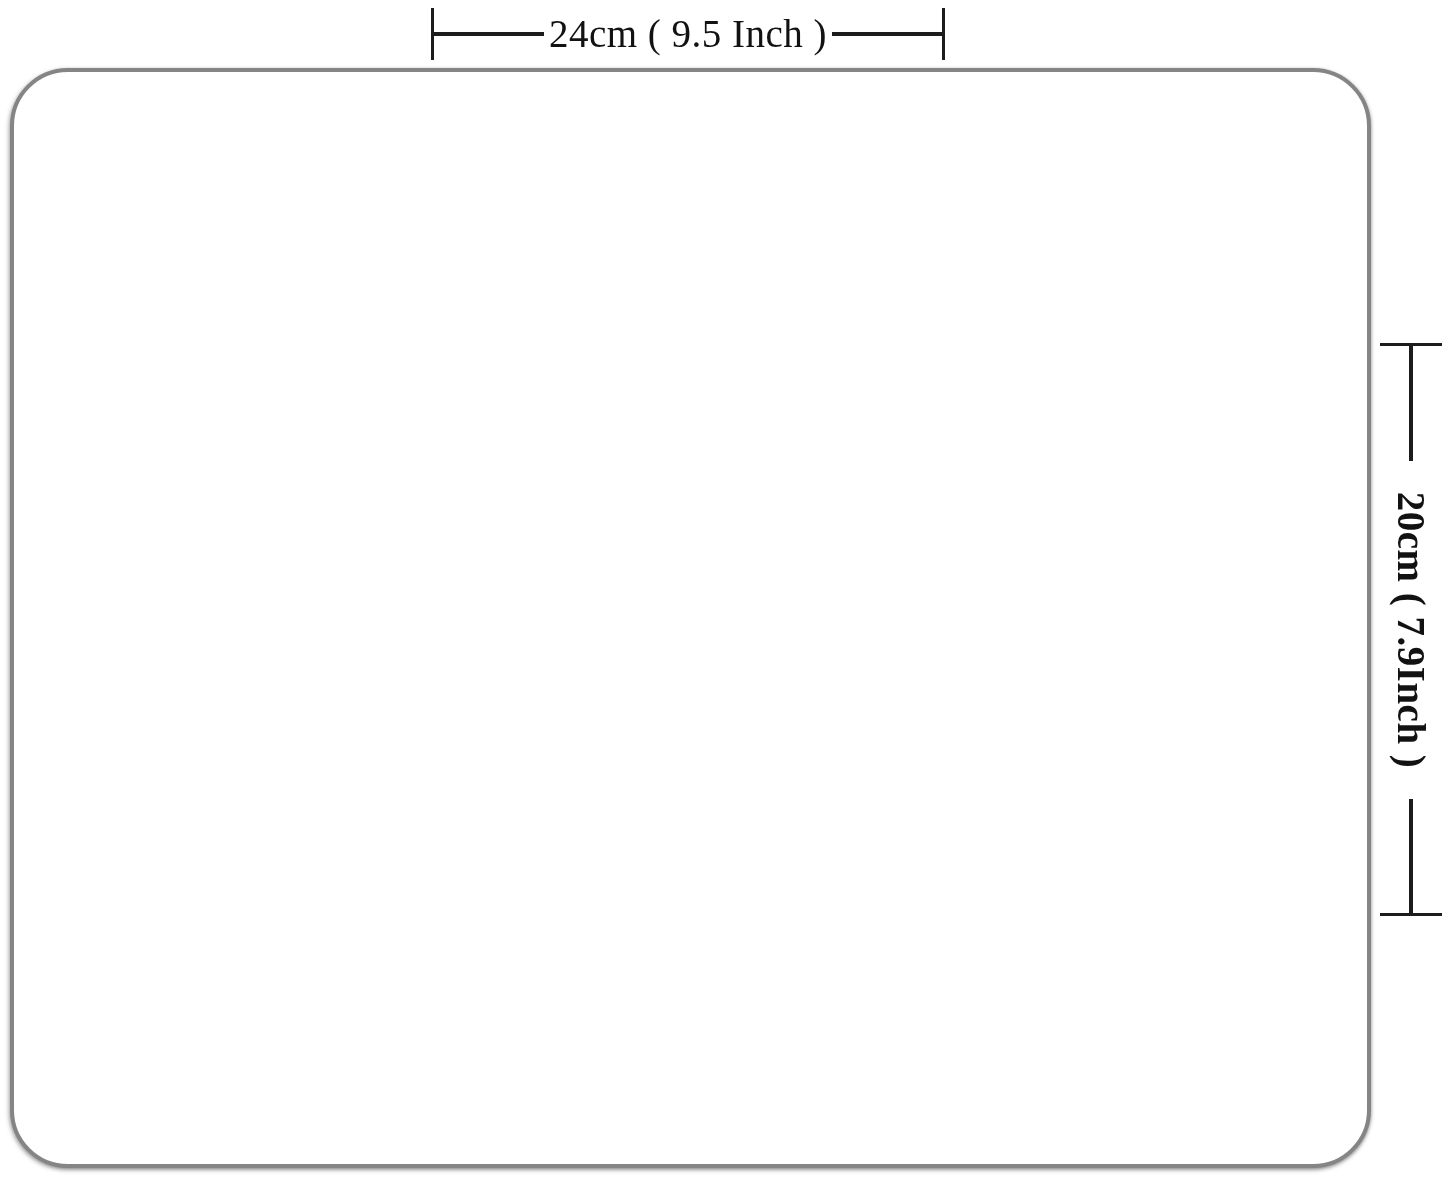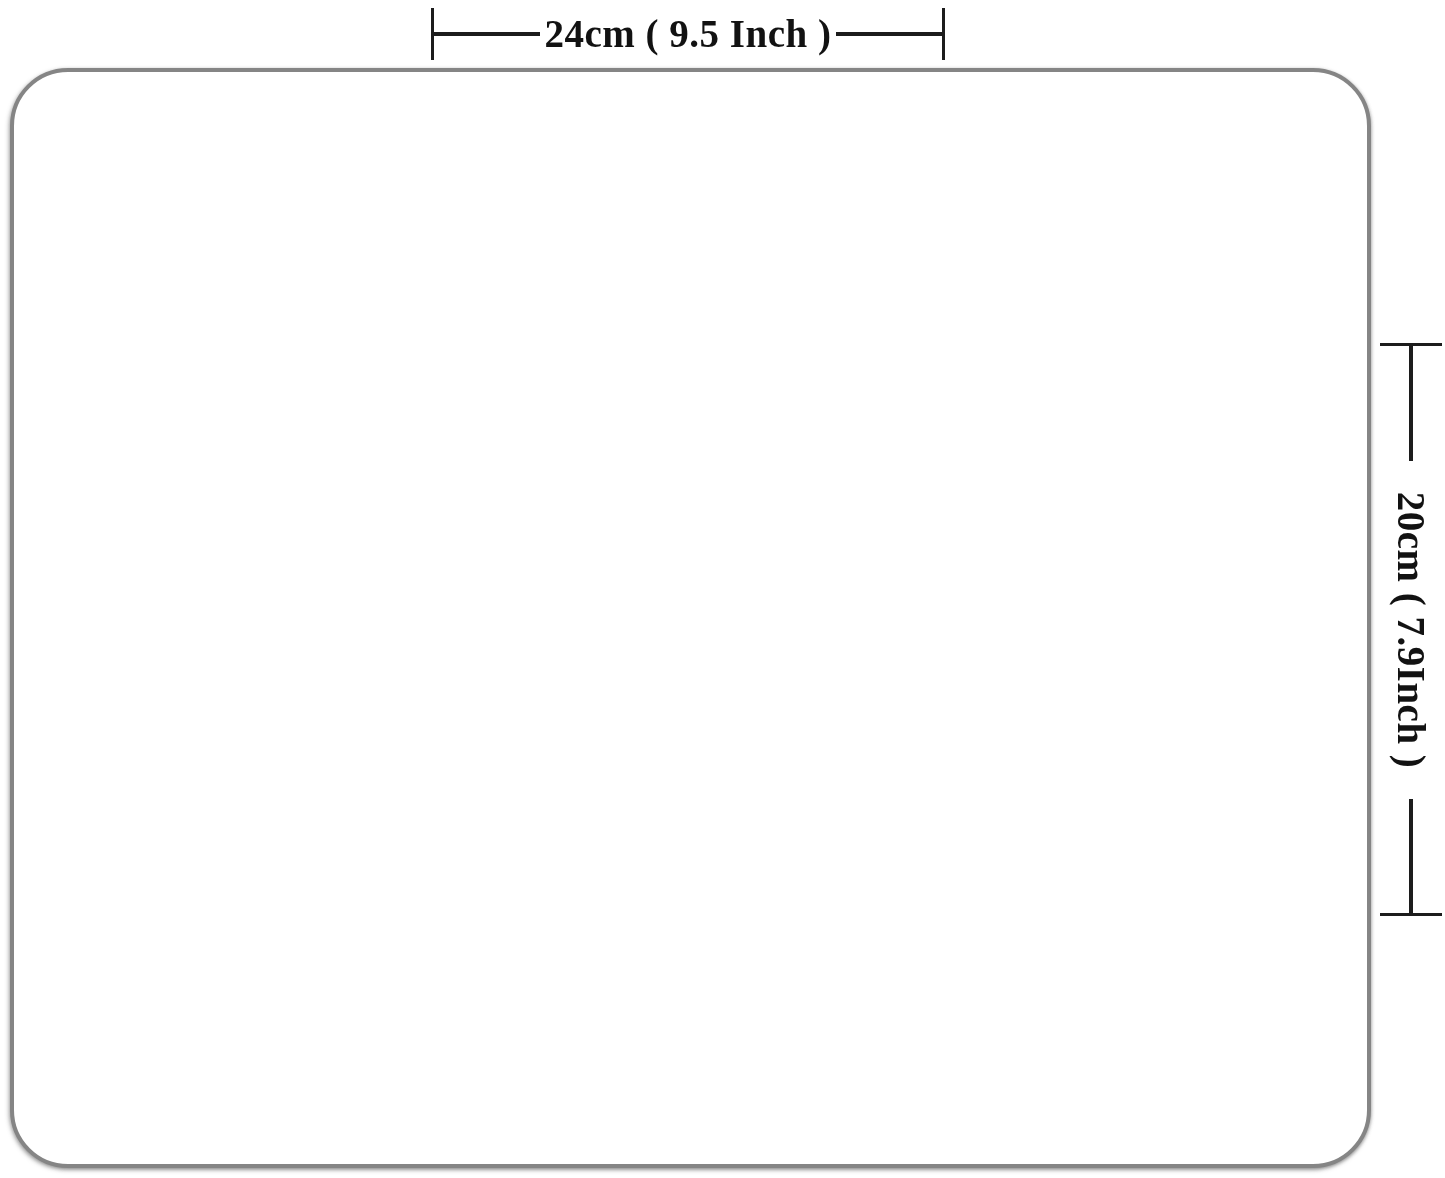--- a/index.html
+++ b/index.html
@@ -47,21 +47,21 @@
   }
   .dim-h .line {
     flex: 1 1 auto;
     height: 4px;
     background: #1c1c1c;
   }
   .dim-h .dim-label {
     flex: 0 0 auto;
     padding: 0 5px;
     font-size: 39px;
-    font-weight: bold;
+    font-weight: normal;
     color: #121212;
     line-height: 52px;
     white-space: nowrap;
     letter-spacing: 0.5px;
   }
 
   
   .dim-v {
     position: absolute;
     left: 1380px;

